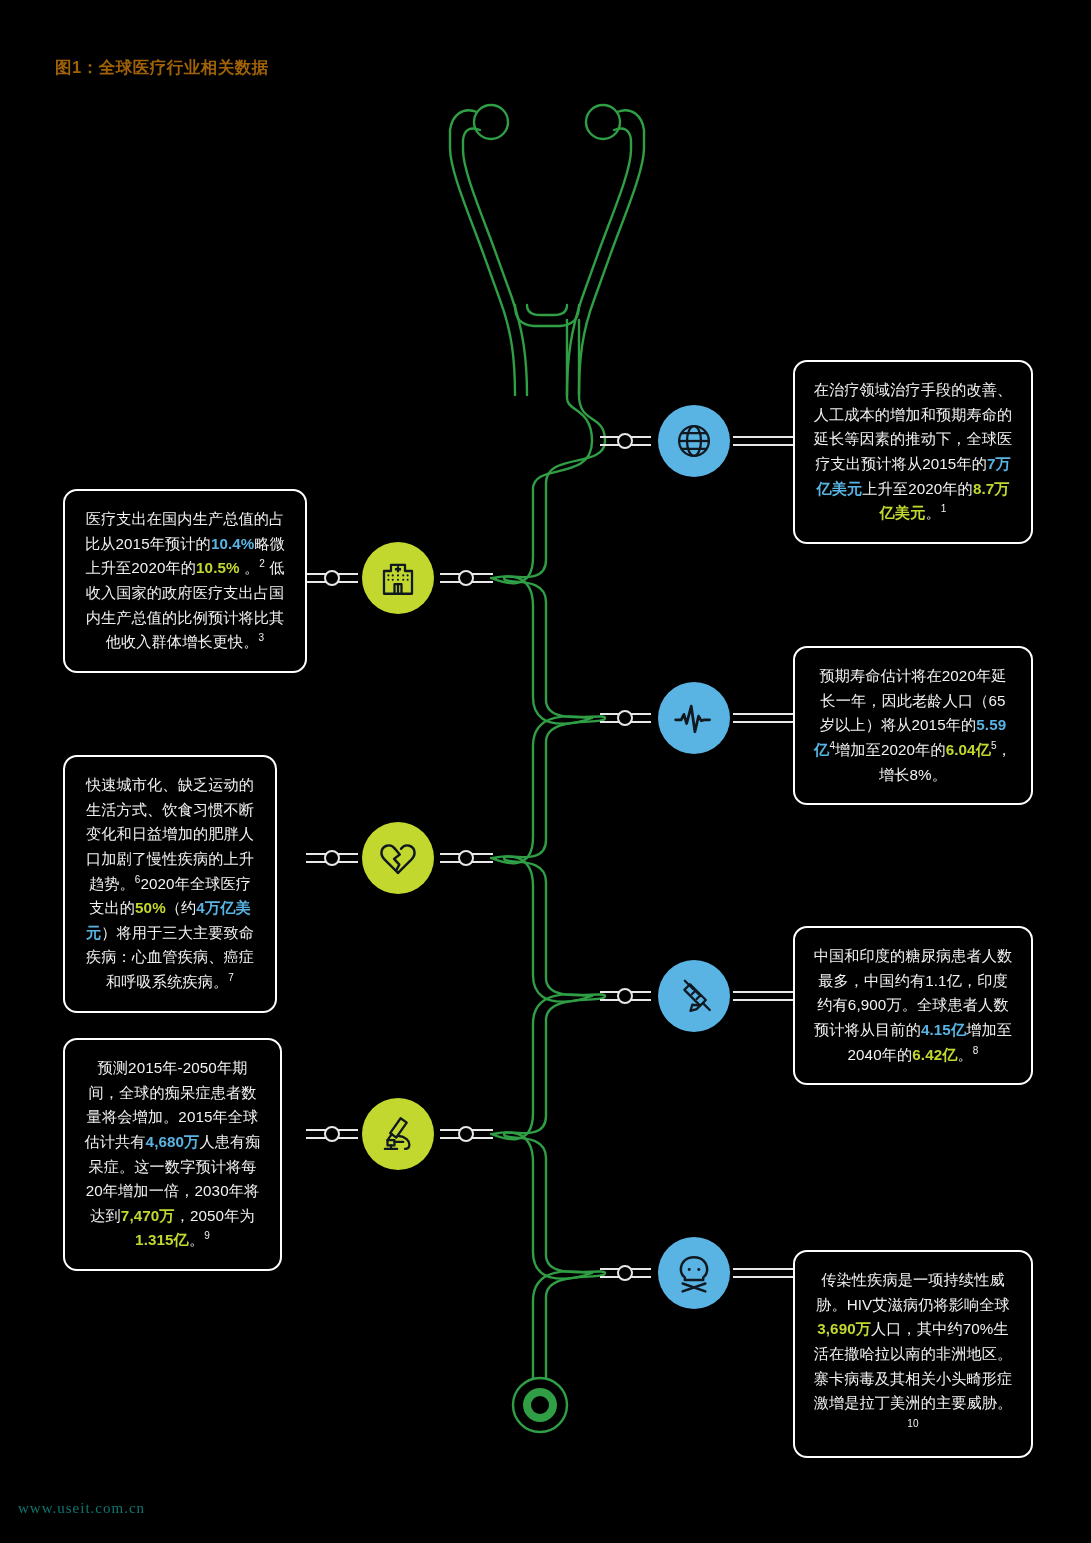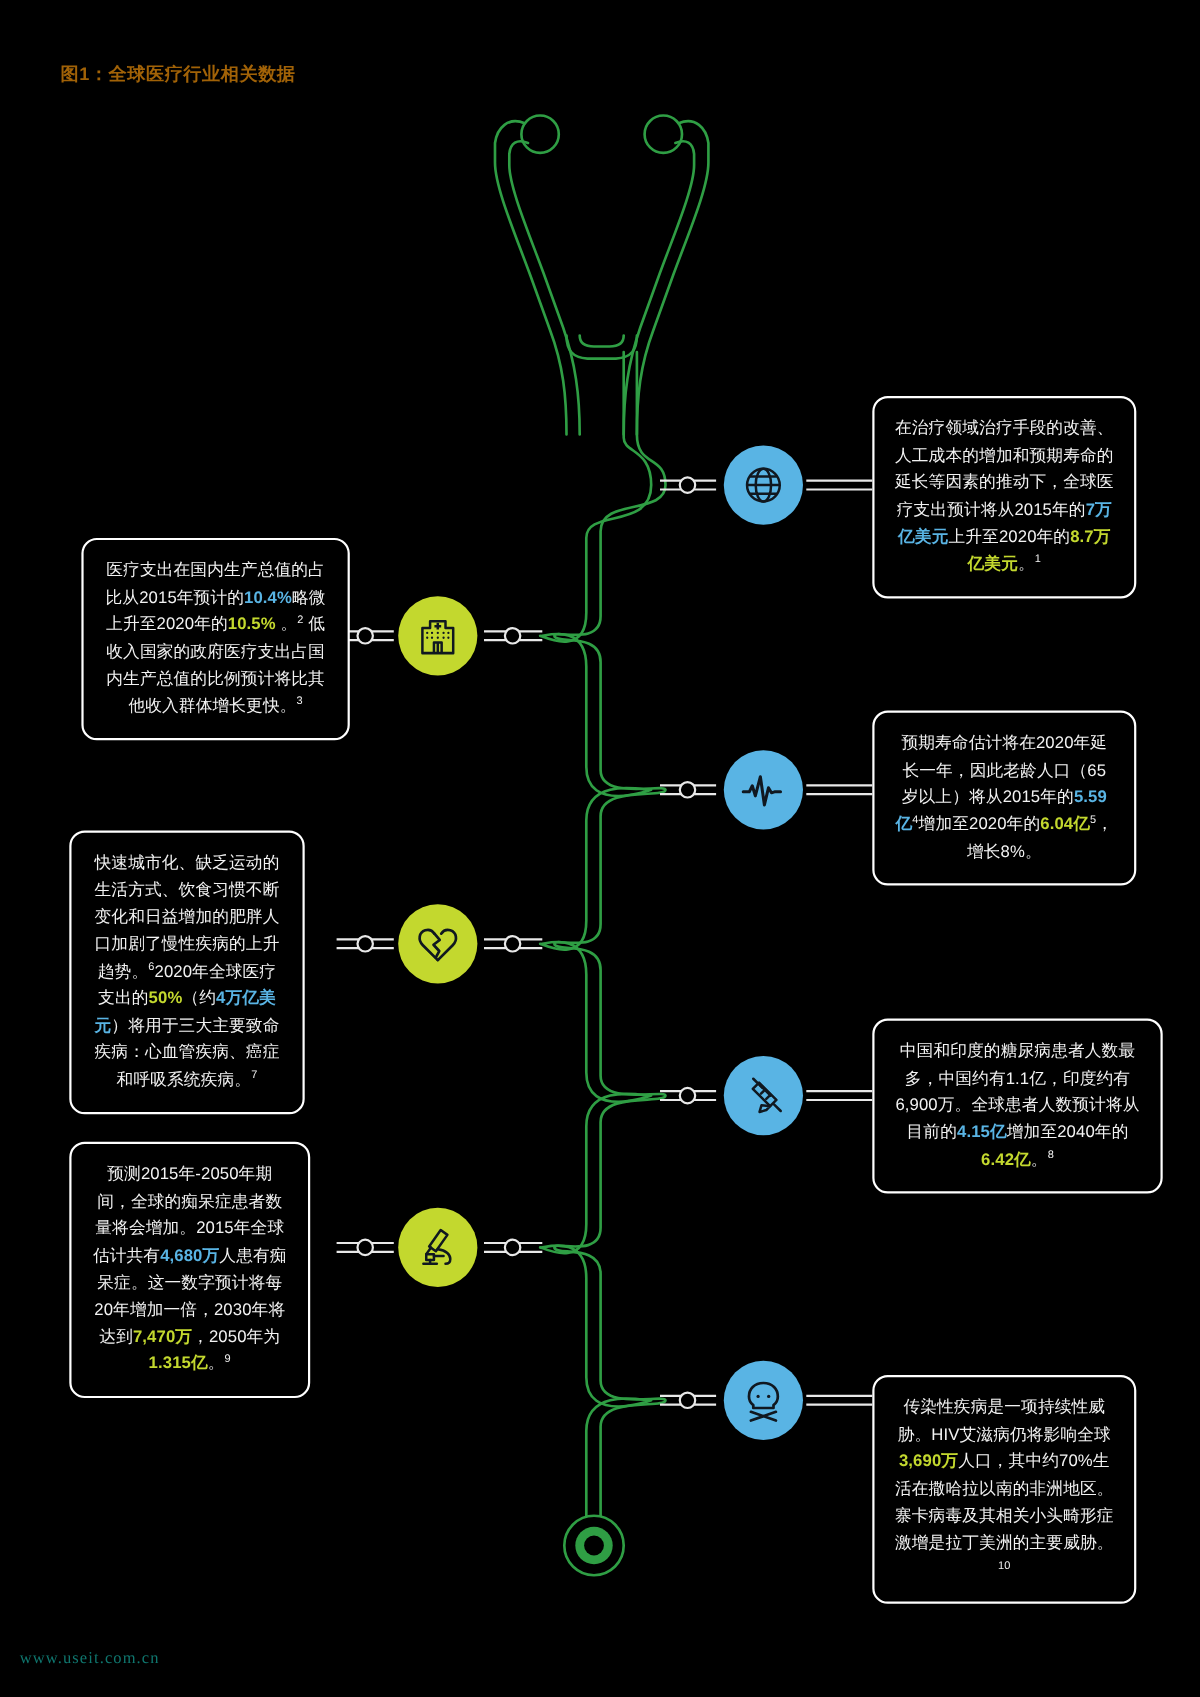--- a/index.html
+++ b/index.html
@@ -342,33 +342,33 @@
       <path d="M11 36 L37 45"></path>
       <path d="M37 36 L11 45"></path>
     </svg>
   </span>
 </div>
 
 <div class="card" style="left:793px; top:360px; width:240px;">
   <p><span>在治疗领域治疗手段的改善、人工成本的增加和预期寿命的延长等因素的推动下，全球医疗支出预计将从2015年的</span><span class="hl-blue">7万亿美元</span><span>上升至2020年的</span><span class="hl-green">8.7万亿美元</span><span>。</span><sup>1</sup></p>
 </div>
 
-<div class="card" style="left:63px; top:489px; width:244px;margin-left:11px;">
+<div class="card" style="left:63px; top:489px; width:244px;">
   <p><span>医疗支出在国内生产总值的占比从2015年预计的</span><span class="hl-blue">10.4%</span><span>略微上升至2020年的</span><span class="hl-green">10.5%</span><span> 。</span><sup>2</sup><span> 低收入国家的政府医疗支出占国内生产总值的比例预计将比其他收入群体增长更快。</span><sup>3</sup></p>
 </div>
 
 <div class="card" style="left:793px; top:646px; width:240px;">
   <p><span>预期寿命估计将在2020年延长一年，因此老龄人口（65岁以上）将从2015年的</span><span class="hl-blue">5.59亿</span><sup>4</sup><span>增加至2020年的</span><span class="hl-green">6.04亿</span><sup>5</sup><span>，增长8%。</span></p>
 </div>
 
 <div class="card" style="left:63px; top:755px; width:214px;">
   <p><span>快速城市化、缺乏运动的生活方式、饮食习惯不断变化和日益增加的肥胖人口加剧了慢性疾病的上升趋势。</span><sup>6</sup><span>2020年全球医疗支出的</span><span class="hl-green">50%</span><span>（约</span><span class="hl-blue">4万亿美元</span><span>）将用于三大主要致命疾病：心血管疾病、癌症和呼吸系统疾病。</span><sup>7</sup></p>
 </div>
 
-<div class="card" style="left:793px; top:926px; width:264px;">
+<div class="card" style="left:793px; top:926px; width:240px;">
   <p><span>中国和印度的糖尿病患者人数最多，中国约有1.1亿，印度约有6,900万。全球患者人数预计将从目前的</span><span class="hl-blue">4.15亿</span><span>增加至2040年的</span><span class="hl-green">6.42亿</span><span>。</span><sup>8</sup></p>
 </div>
 
 <div class="card" style="left:63px; top:1038px; width:219px;">
   <p><span>预测2015年-2050年期间，全球的痴呆症患者数量将会增加。2015年全球估计共有</span><span class="hl-blue">4,680万</span><span>人患有痴呆症。这一数字预计将每20年增加一倍，2030年将达到</span><span class="hl-green">7,470万</span><span>，2050年为</span><span class="hl-green">1.315亿</span><span>。</span><sup>9</sup></p>
 </div>
 
 <div class="card" style="left:793px; top:1250px; width:240px;">
   <p><span>传染性疾病是一项持续性威胁。HIV艾滋病仍将影响全球</span><span class="hl-green">3,690万</span><span>人口，其中约70%生活在撒哈拉以南的非洲地区。寨卡病毒及其相关小头畸形症激增是拉丁美洲的主要威胁。</span><sup>10</sup></p>
 </div>

